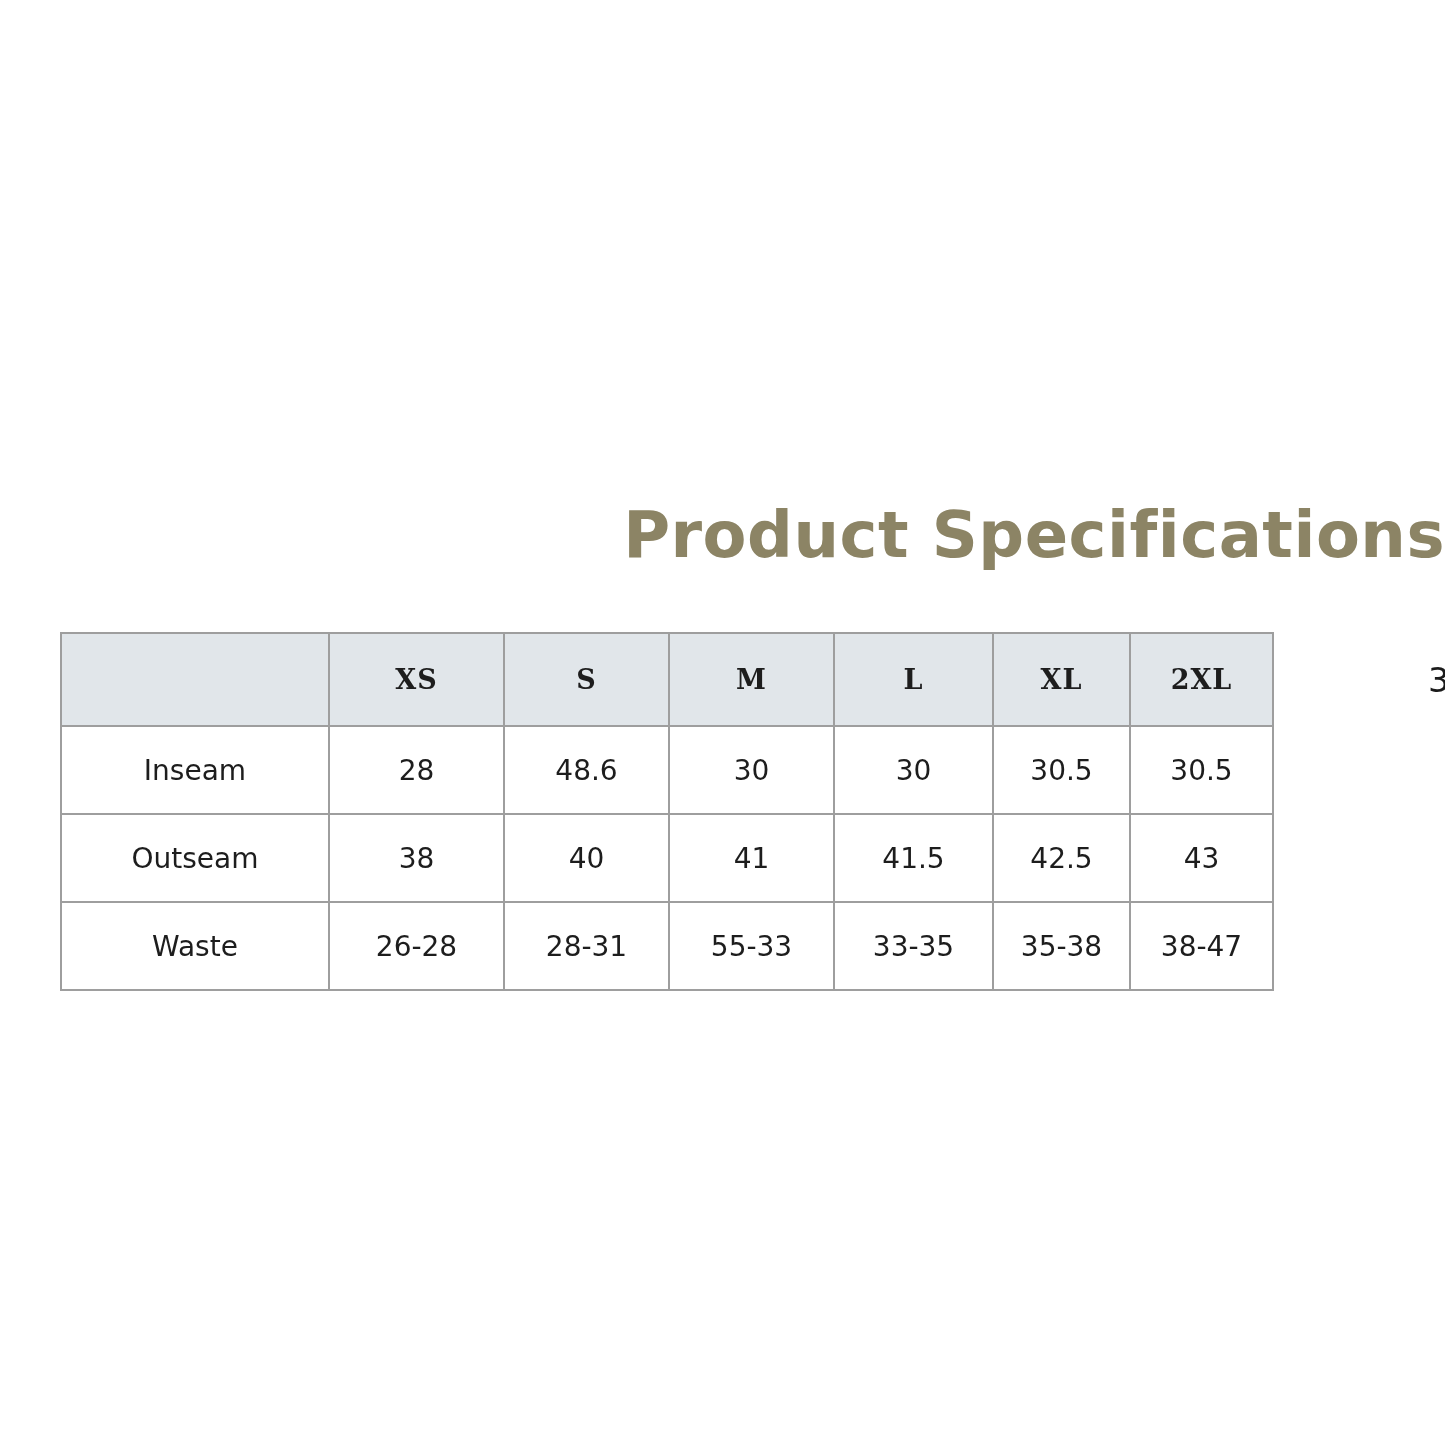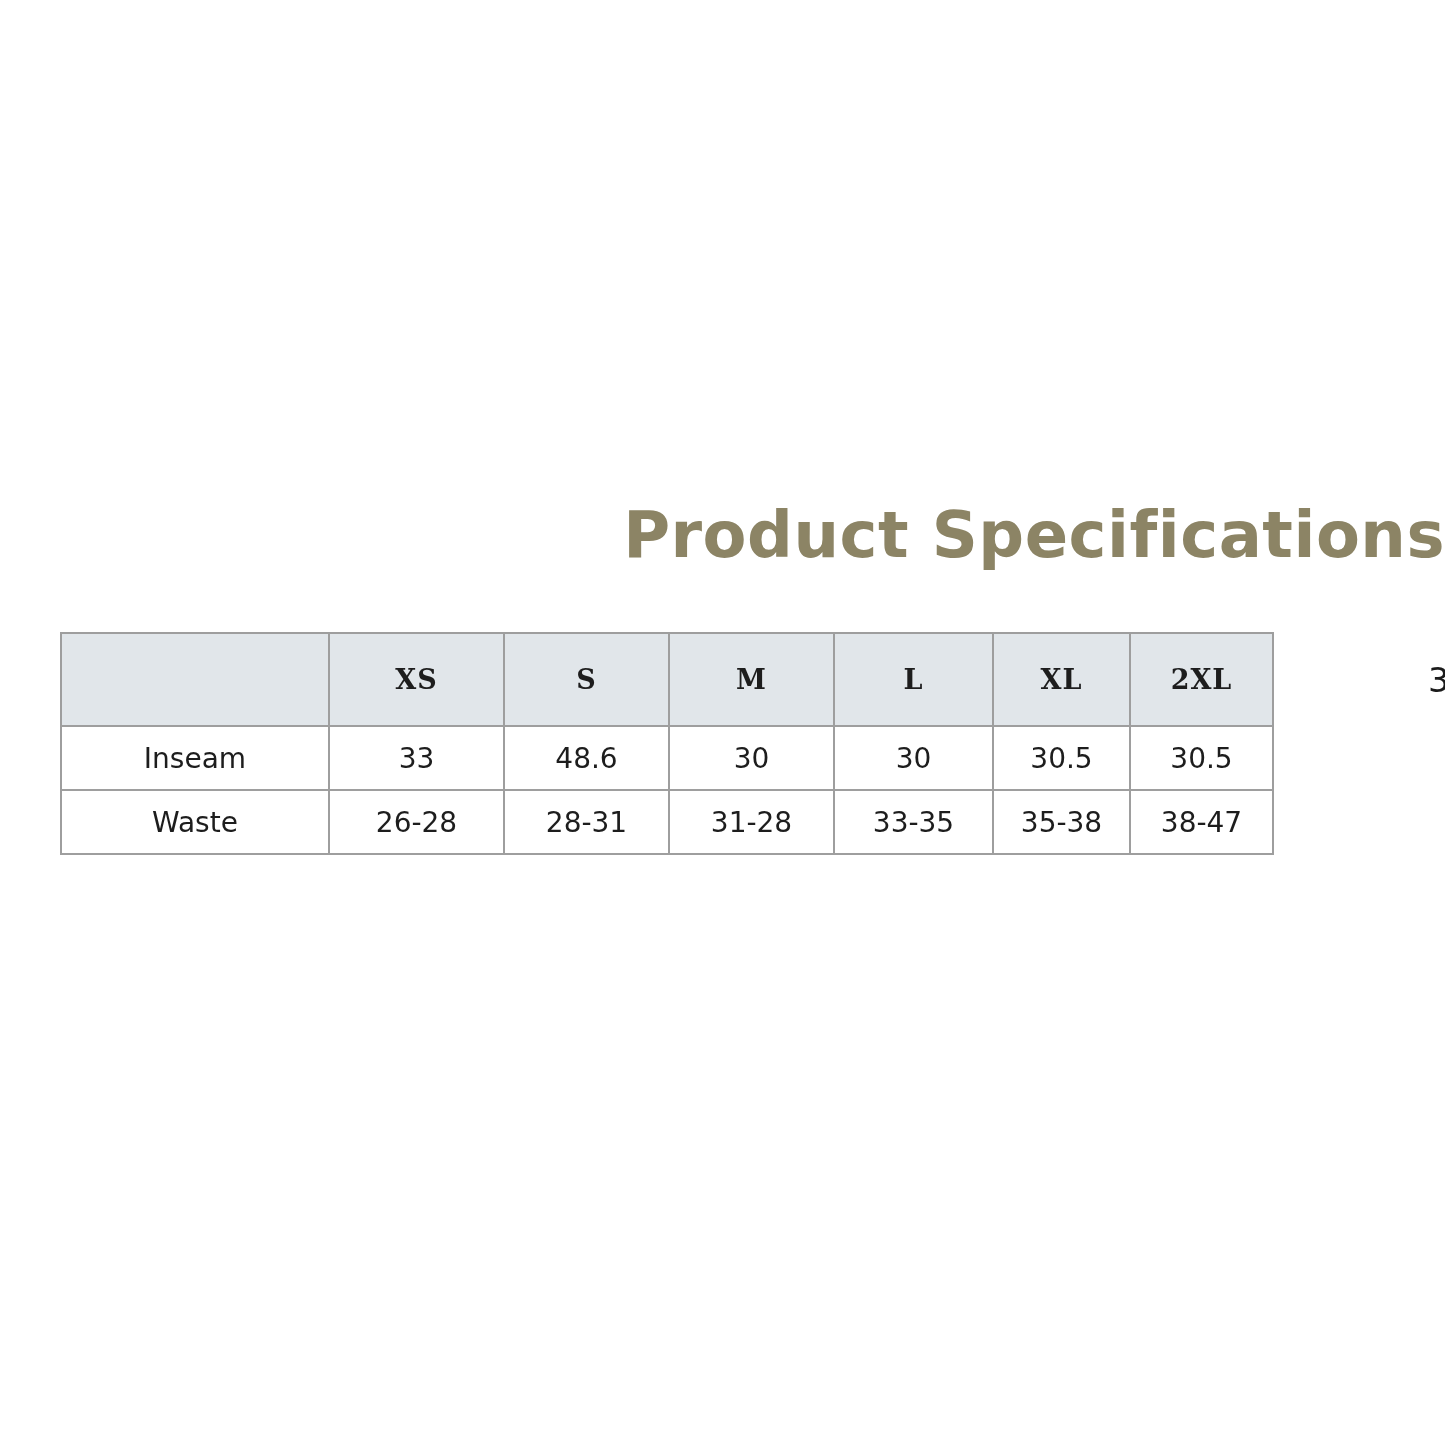--- a/index.html
+++ b/index.html
@@ -70,21 +70,21 @@
     letter-spacing: 1px;
     padding-top: 24px;
     box-sizing: border-box;
   }
   thead th.corner-cell {
     background: #e1e6ea;
   }
 
   tbody td {
     background: #ffffff;
-    height: 64px;
+    height: 88px;
     font-family: "DejaVu Sans", sans-serif;
     font-weight: 400;
     font-size: 28px;
     box-sizing: border-box;
   }
   tbody td.row-label {
     font-size: 28px;
   }
 
   
@@ -122,32 +122,41 @@
         <th>S</th>
         <th>M</th>
         <th>L</th>
         <th>XL</th>
         <th>2XL</th>
       </tr>
     </thead>
     <tbody>
       <tr>
         <td class="row-label">Inseam</td>
-        <td>33</td>
+        <td>28</td>
         <td>48.6</td>
         <td>30</td>
         <td>30</td>
         <td>30.5</td>
         <td>30.5</td>
       </tr>
       <tr>
+        <td class="row-label">Outseam</td>
+        <td>38</td>
+        <td>40</td>
+        <td>41</td>
+        <td>41.5</td>
+        <td>42.5</td>
+        <td>43</td>
+      </tr>
+      <tr>
         <td class="row-label">Waste</td>
         <td>26-28</td>
         <td>28-31</td>
-        <td>31-28</td>
+        <td>55-33</td>
         <td>33-35</td>
         <td>35-38</td>
         <td>38-47</td>
       </tr>
     </tbody>
   </table>
 </div>
 
 <div id="edge-marginal">3</div>
 

